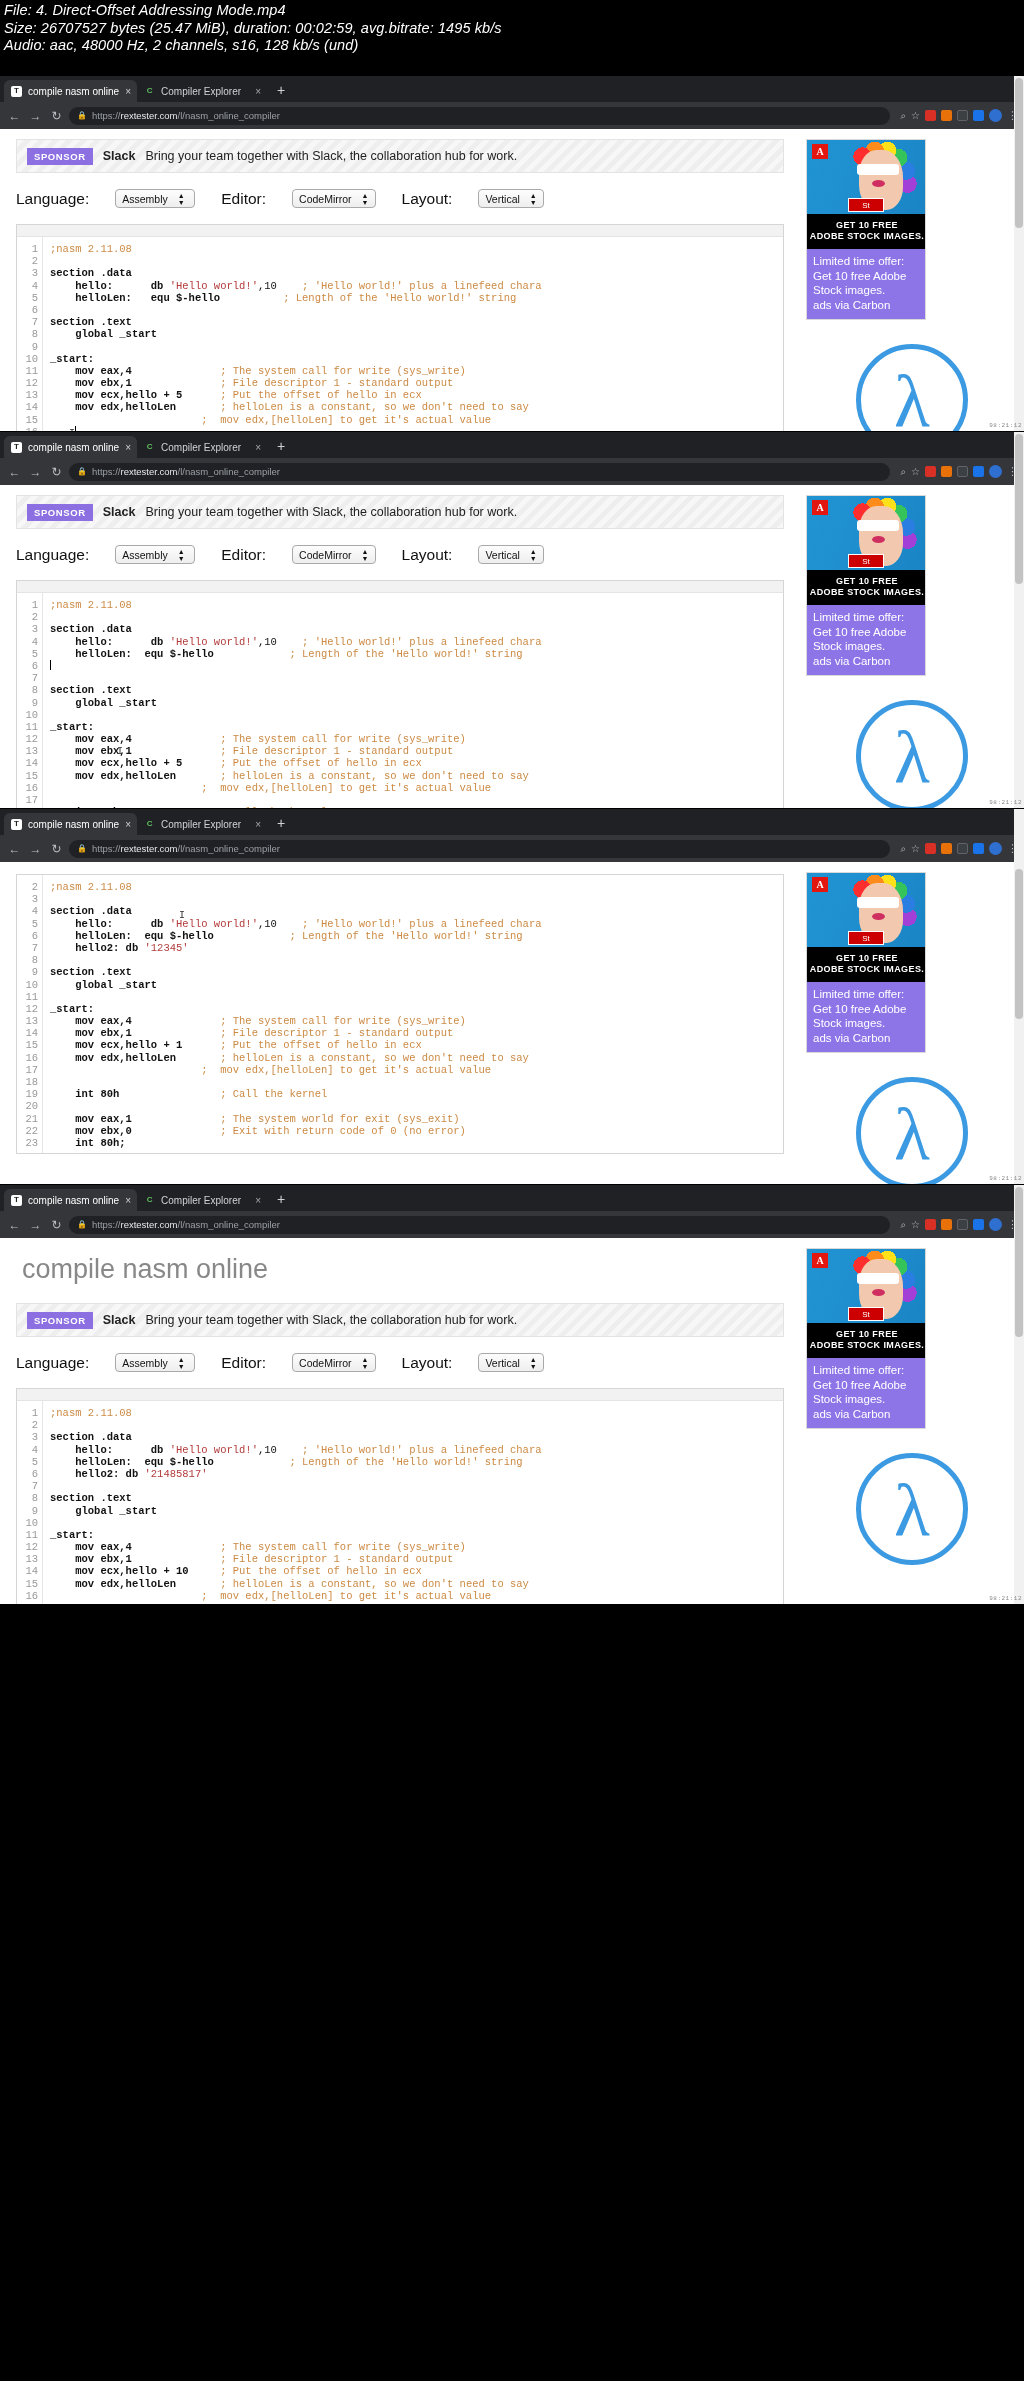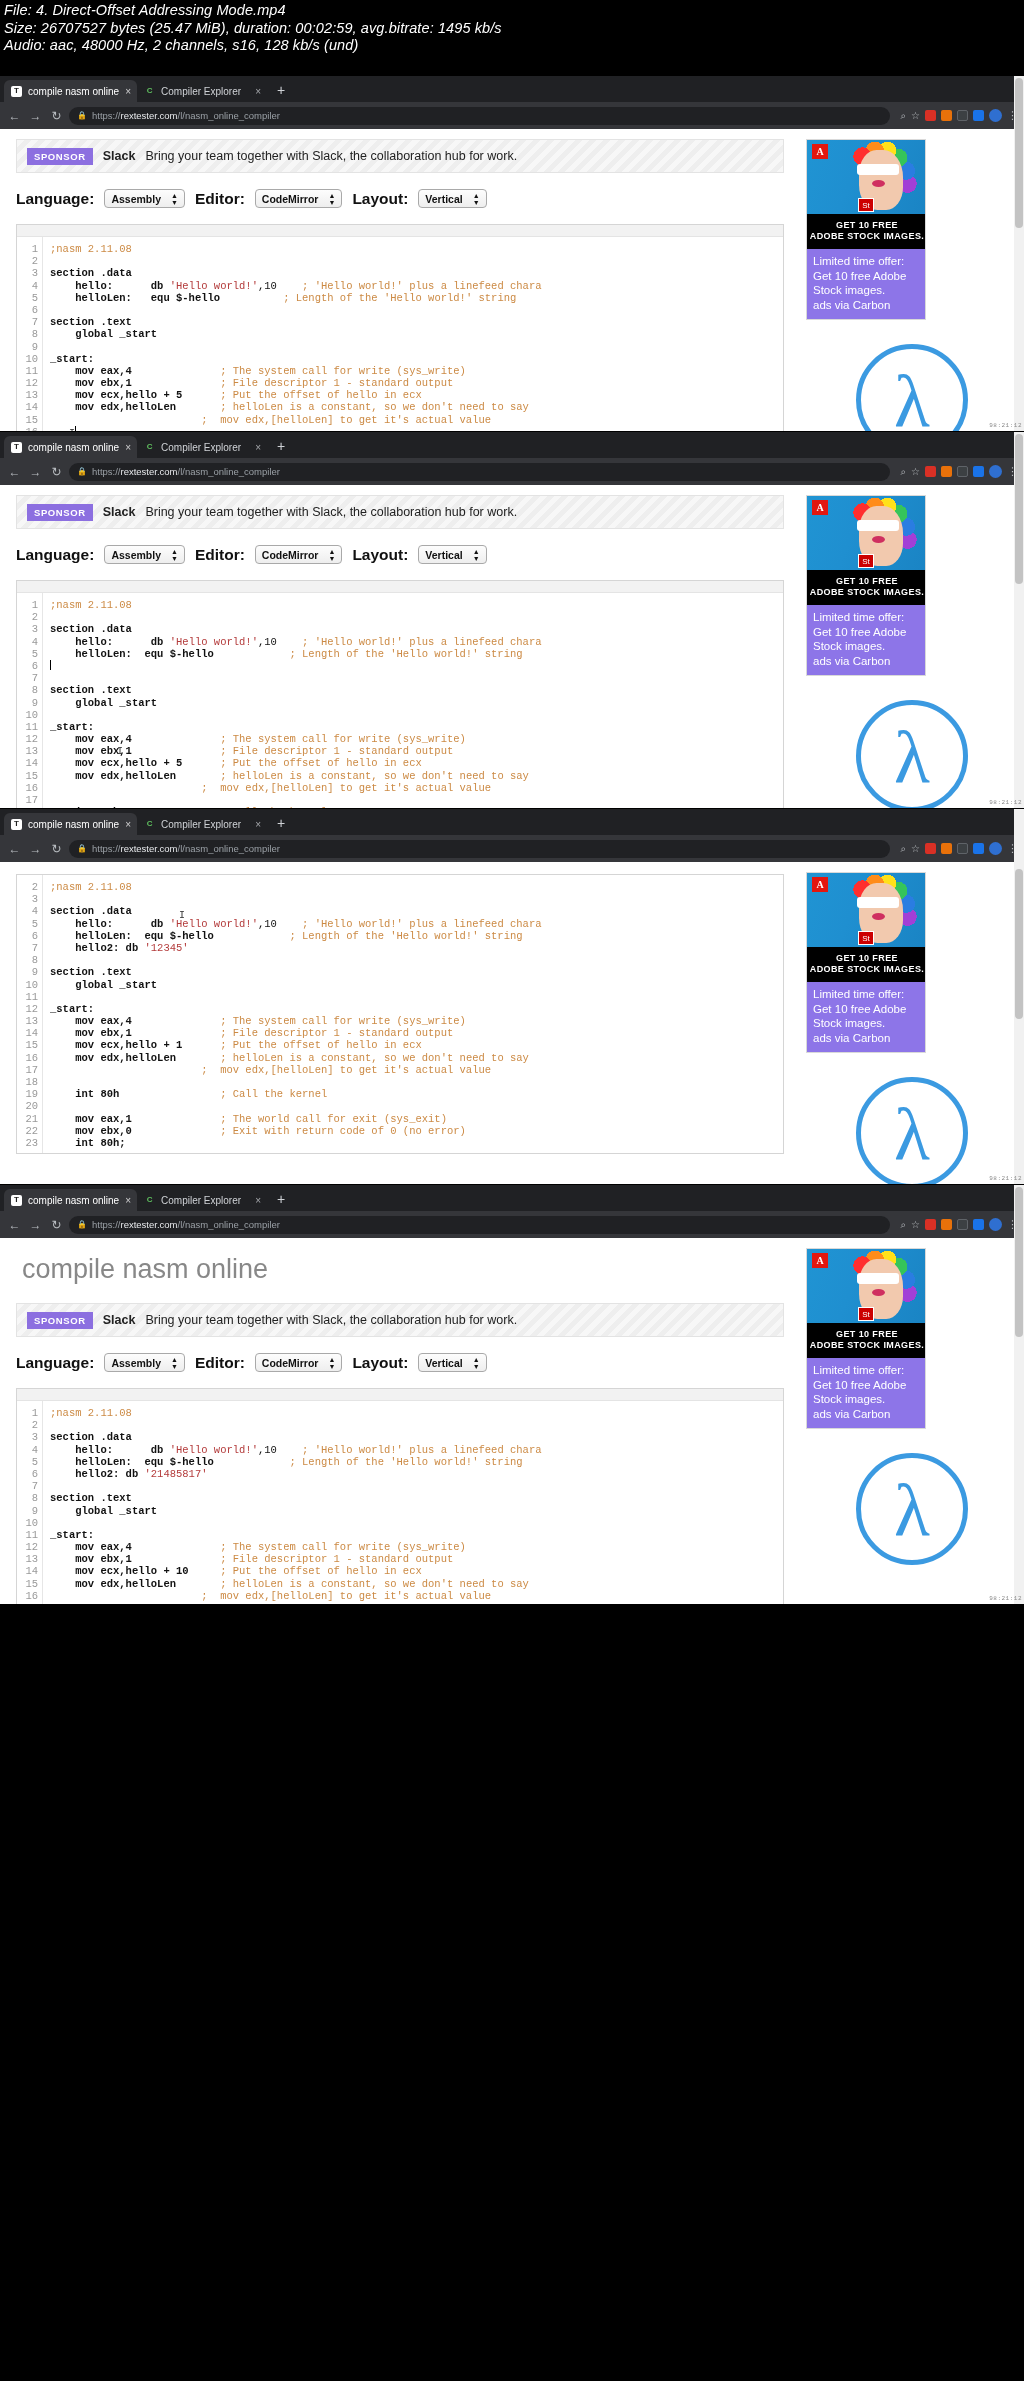--- a/index.html
+++ b/index.html
@@ -139,26 +139,25 @@
     font-size: 9.5px;
     font-weight: bold;
     letter-spacing: .6px;
     padding: 3px 7px;
   }
   .sponsor-brand { font-weight: bold; }
 
   .controls {
     display: flex;
     align-items: center;
-    gap: 10px;
+    gap: 26px;
     padding: 16px 0 10px 16px;
     font-size: 15.5px;
     color: #111;
     white-space: nowrap;
-    font-weight: bold;
   }
   .ctl-select {
     border: 1px solid #a9a9a9;
     border-radius: 4px;
     background: linear-gradient(#fdfdfd, #eeeeee);
     font-size: 10.5px;
     font-family: "Liberation Sans", sans-serif;
     color: #111;
     padding: 2px 6px;
     display: inline-flex;
@@ -242,21 +241,21 @@
   }
   .ad-lips { position:absolute; right: 40px; top: 40px; width: 13px; height: 7px; background:#cf2f60; border-radius: 50%; }
   .ad-adobe {
     position: absolute; left: 5px; top: 4px;
     width: 16px; height: 15px; background: #e3170f; color:#fff;
     font-size: 10px; font-weight: bold; text-align: center; line-height: 15px;
     font-family: "Liberation Serif", serif;
   }
   .ad-st {
     position: absolute; left: 50%; transform: translateX(-50%); bottom: 2px;
-    width: 16px; height: 14px; background: #c00; color: #fff;
+    width: 36px; height: 14px; background: #c00; color: #fff;
     font-size: 8px; text-align: center; line-height: 14px; border: 1px solid #fff;
   }
   .ad-cta {
     background: #000;
     color: #fff;
     text-align: center;
     font-size: 9px;
     font-weight: bold;
     letter-spacing: .4px;
     padding: 6px 0 7px 2px;
@@ -649,21 +648,21 @@
                 <div class="cline">&nbsp;</div>
                 <div class="cline"><span class="tok-kw">_start:</span></div>
                 <div class="cline"><span class="tok-kw">    mov eax,4</span><span class="tok-com">              ; The system call for write (sys_write)</span></div>
                 <div class="cline"><span class="tok-kw">    mov ebx,1</span><span class="tok-com">              ; File descriptor 1 - standard output</span></div>
                 <div class="cline"><span class="tok-kw">    mov ecx,hello + 1</span><span class="tok-com">      ; Put the offset of hello in ecx</span></div>
                 <div class="cline"><span class="tok-kw">    mov edx,helloLen</span><span class="tok-com">       ; helloLen is a constant, so we don't need to say</span></div>
                 <div class="cline"><span class="tok-com">                        ;  mov edx,[helloLen] to get it's actual value</span></div>
                 <div class="cline">&nbsp;</div>
                 <div class="cline"><span class="tok-kw">    int 80h</span><span class="tok-com">                ; Call the kernel</span></div>
                 <div class="cline">&nbsp;</div>
-                <div class="cline"><span class="tok-kw">    mov eax,1</span><span class="tok-com">              ; The world call for exit (sys_exit)</span></div>
+                <div class="cline"><span class="tok-kw">    mov eax,1</span><span class="tok-com">              ; The system world for exit (sys_exit)</span></div>
                 <div class="cline"><span class="tok-kw">    mov ebx,0</span><span class="tok-com">              ; Exit with return code of 0 (no error)</span></div>
                 <div class="cline"><span class="tok-kw">    int 80h;</span></div>
               </div>
             </div>
             <div class="mousecursor" style="left: 162px; top: 35px;">I</div>
           </div>
         </div>
         <div class="page-side">
           <div class="ad-card">
             <div class="ad-img">

